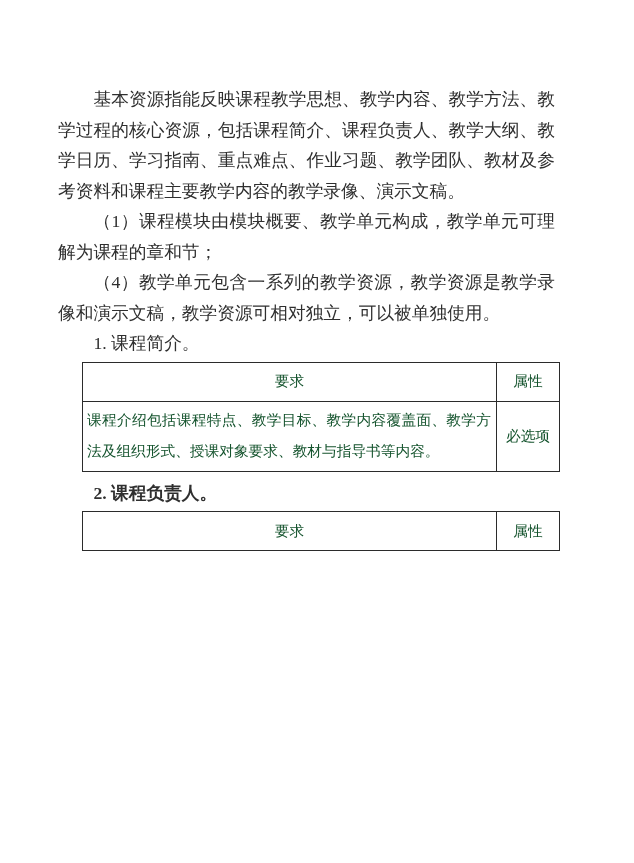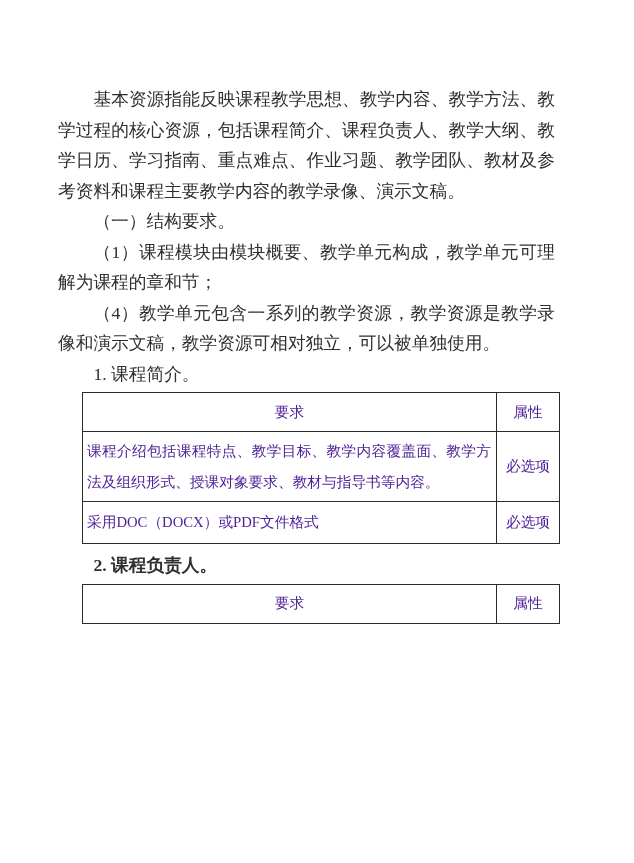--- a/index.html
+++ b/index.html
@@ -29,21 +29,21 @@
   .content p {
     margin: 0;
     text-indent: 2em;
   }
   table.req-table {
     border-collapse: collapse;
     table-layout: fixed;
     width: 474px;
     margin: 3px 0 0 24px;
     font-size: 14.7px;
-    color: #4c1d95;
+    color: #14532d;
   }
   table.req-table td, table.req-table th {
     border: 1.5px solid #2b2b2b;
     font-weight: normal;
     vertical-align: middle;
     line-height: 31px;
   }
   td.col-req, th.col-req { width: 411px; }
   td.col-attr, th.col-attr { width: 60px; text-align: center; }
   th.header-cell { height: 36px; text-align: center; }
@@ -63,43 +63,38 @@
   }
 </style>
 </head>
 <body>
 
 <div class="page">
   <div class="content">
 
     <p>基本资源指能反映课程教学思想、教学内容、教学方法、教学过程的核心资源，包括课程简介、课程负责人、教学大纲、教学日历、学习指南、重点难点、作业习题、教学团队、教材及参考资料和课程主要教学内容的教学录像、演示文稿。</p>
 
-    <p>（一）结构要求。</p>
 
 
     <p>（1）课程模块由模块概要、教学单元构成，教学单元可理解为课程的章和节；</p>
 
     <p>（4）教学单元包含一系列的教学资源，教学资源是教学录像和演示文稿，教学资源可相对独立，可以被单独使用。</p>
 
 
 
     <p class="numbered-item">1. 课程简介。</p>
 
     <table class="req-table">
       <tbody>
           <tr>
         <th class="col-req header-cell">要求</th>
         <th class="col-attr header-cell">属性</th>
       </tr>
       <tr class="row-tall">
         <td class="col-req req-cell">课程介绍包括课程特点、教学目标、教学内容覆盖面、教学方法及组织形式、授课对象要求、教材与指导书等内容。</td>
-        <td class="col-attr attr-cell">必选项</td>
-      </tr>
-      <tr class="row-short">
-        <td class="col-req req-cell">采用DOC（DOCX）或PDF文件格式</td>
         <td class="col-attr attr-cell">必选项</td>
       </tr>
     </tbody>
       </table>
 
     <p class="numbered-item item-after-table">2. 课程负责人。</p>
 
     <table class="req-table">
       <tbody>
           <tr class="row-short">

